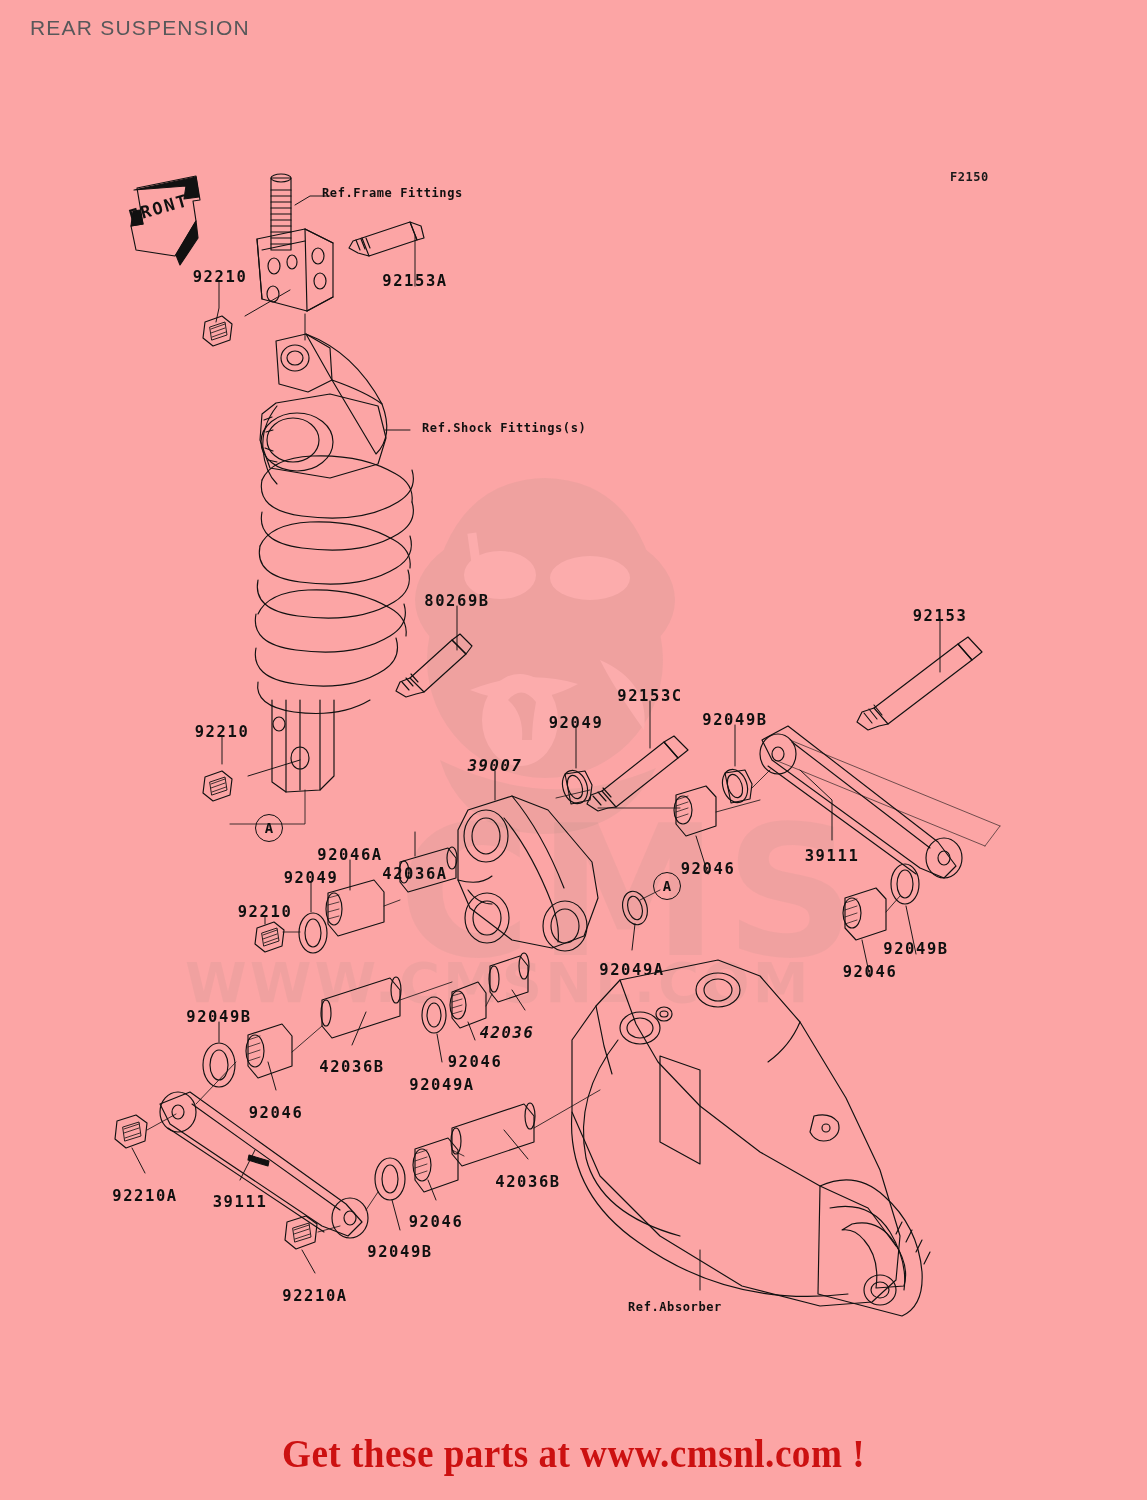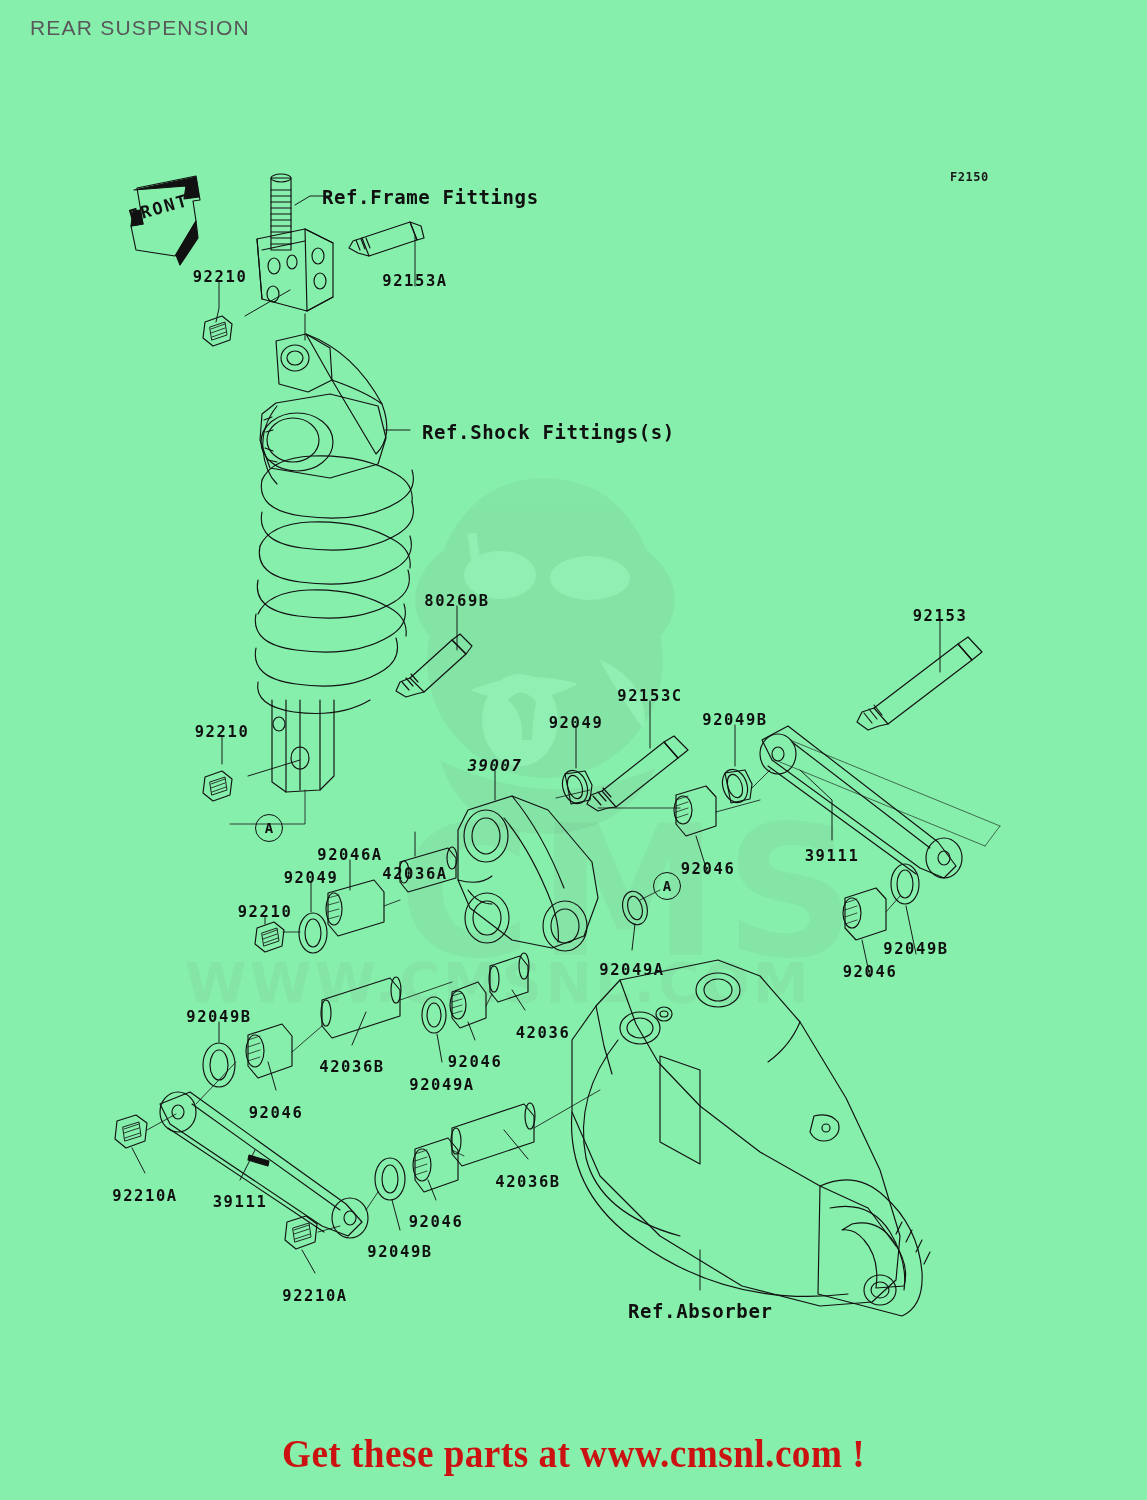--- a/index.html
+++ b/index.html
@@ -4,21 +4,21 @@
 <style>
   html, body {
     margin: 0;
     padding: 0;
     background: #ffffff;
   }
   #page {
     position: relative;
     width: 1147px;
     height: 1500px;
-    background: #86efac;
+    background: #fca5a5;
     overflow: hidden;
     font-family: "DejaVu Sans", sans-serif;
   }
   #page-title {
     position: absolute;
     left: 30px;
     top: 16px;
     font-family: "Liberation Sans", sans-serif;
     font-size: 21px;
     letter-spacing: 1.2px;
@@ -61,21 +61,21 @@
     font-size: 15.5px;
     font-weight: bold;
     letter-spacing: 1.6px;
     color: #101010;
     white-space: nowrap;
     transform: translate(-50%, 0);
   }
   .reflbl {
     position: absolute;
     font-family: "DejaVu Sans Mono", monospace;
-    font-size: 19px;
+    font-size: 12px;
     font-weight: bold;
     letter-spacing: 0.6px;
     color: #101010;
     white-space: nowrap;
   }
   .circ {
     position: absolute;
     width: 26px; height: 26px;
     border: 1.6px solid #111;
     border-radius: 50%;
@@ -501,21 +501,21 @@
       <div class="lbl" style="left: 495px; top: 757px; font-style: italic;">39007</div>
       <div class="lbl" style="left: 415px; top: 840px; margin-top: 25px;">42036A</div>
       <div class="lbl" style="left: 832px; top: 847px;">39111</div>
       <div class="lbl" style="left: 708px; top: 860px;">92046</div>
       <div class="lbl" style="left: 350px; top: 846px;">92046A</div>
       <div class="lbl" style="left: 311px; top: 869px;">92049</div>
       <div class="lbl" style="left: 265px; top: 903px;">92210</div>
       <div class="lbl" style="left: 916px; top: 940px;">92049B</div>
       <div class="lbl" style="left: 870px; top: 963px;">92046</div>
       <div class="lbl" style="left: 632px; top: 961px;">92049A</div>
-      <div class="lbl" style="left: 543px; top: 1024px;">42036</div>
+      <div class="lbl" style="left: 507px; top: 1024px; font-style: italic;">42036</div>
       <div class="lbl" style="left: 219px; top: 1008px;">92049B</div>
       <div class="lbl" style="left: 475px; top: 1053px;">92046</div>
       <div class="lbl" style="left: 352px; top: 1058px;">42036B</div>
       <div class="lbl" style="left: 276px; top: 1104px;">92046</div>
       <div class="lbl" style="left: 442px; top: 1076px;">92049A</div>
       <div class="lbl" style="left: 528px; top: 1173px;">42036B</div>
       <div class="lbl" style="left: 240px; top: 1193px;">39111</div>
       <div class="lbl" style="left: 145px; top: 1187px;">92210A</div>
       <div class="lbl" style="left: 436px; top: 1213px;">92046</div>
       <div class="lbl" style="left: 400px; top: 1243px;">92049B</div>

